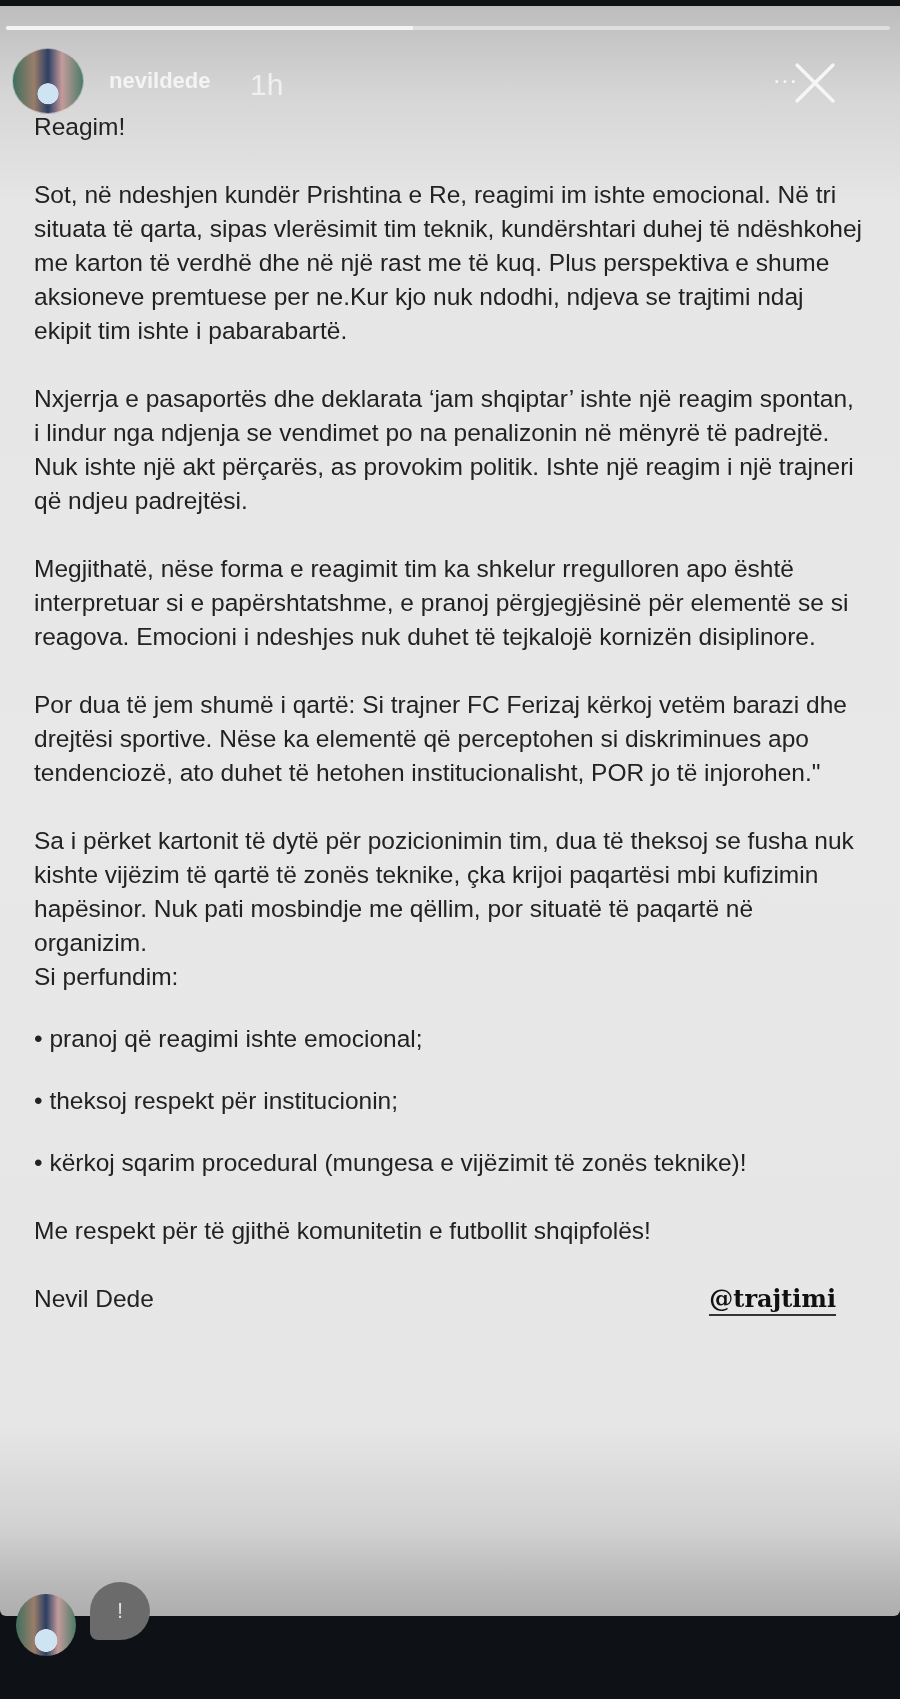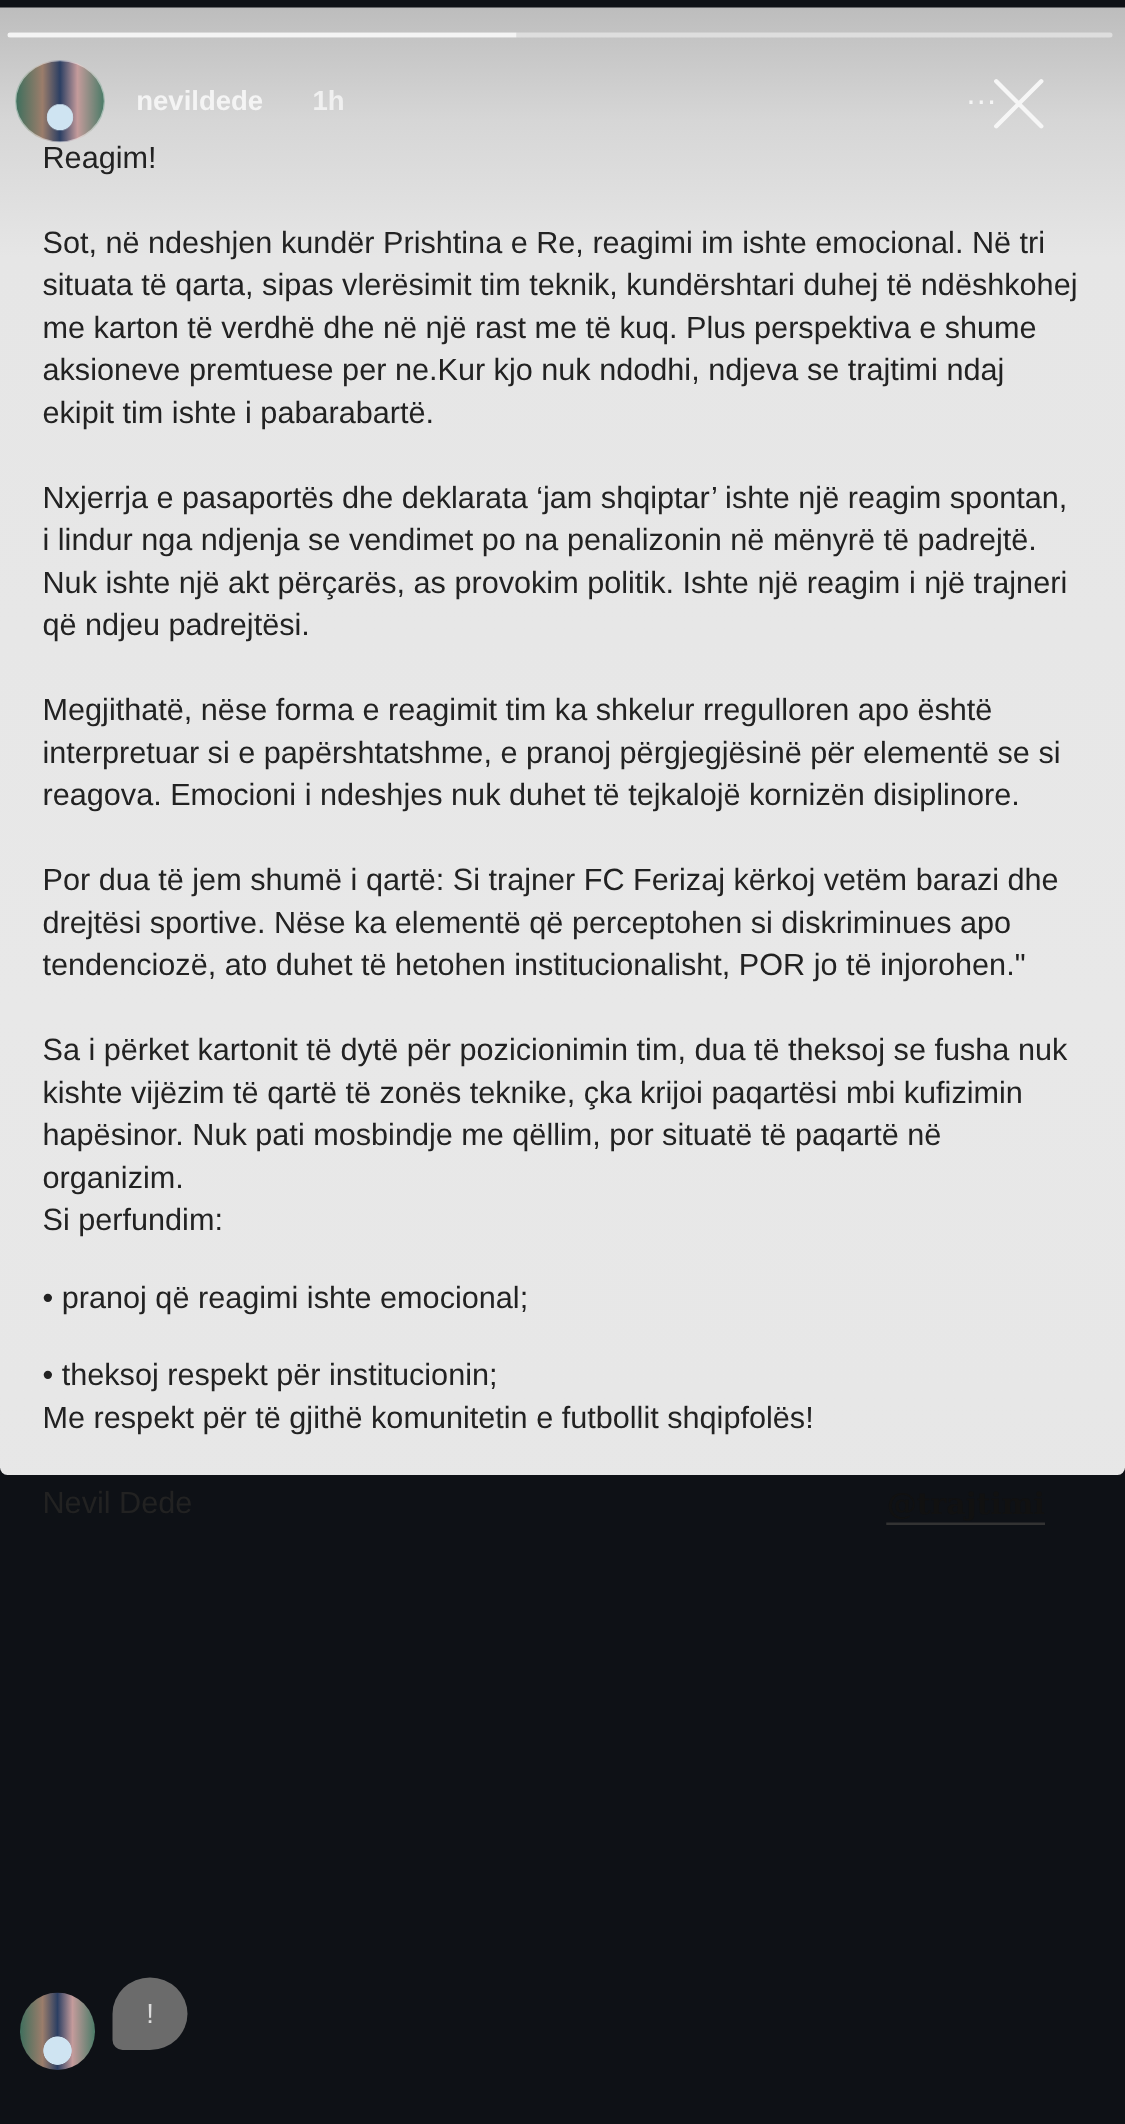--- a/index.html
+++ b/index.html
@@ -1,36 +1,36 @@
 <!DOCTYPE html>
 <html><head>
   <meta charset="utf-8">
   <style>
     html, body { margin: 0; padding: 0; }
     body {
       width: 900px; height: 1699px; background: #0e1116; overflow: hidden;
       font-family: "Liberation Sans", sans-serif;
     }
     .story {
-      position: absolute; left: 0; top: 6px; width: 900px; height: 1174px;
+      position: absolute; left: 0; top: 6px; width: 900px; height: 1610px;
       background: linear-gradient(to bottom, #bdbdbd 0px, #d6d6d6 90px, #e6e6e6 200px, #e8e8e8 800px, #e6e6e6 1420px, #d2d2d2 1520px, #b8b8b8 1580px, #a4a4a4 1638px);
       border-radius: 0 0 6px 6px;
     }
     .progress { position: absolute; left: 6px; top: 20px; width: 884px; height: 4px; display: flex; }
     .progress .seg { height: 4px; border-radius: 2px; background: rgba(255,255,255,0.45); width: 100%; position: relative; overflow: hidden; }
     .progress .fill { position: absolute; left: 0; top: 0; height: 100%; background: #f4f4f4; }
     .header { position: absolute; left: 12px; top: 42px; width: 876px; height: 62px; }
     .avatar {
       position: absolute; left: 0; top: 0; width: 70px; height: 64px; border-radius: 50%;
       background: radial-gradient(circle at 50% 70%, #cfe4f2 0 18%, transparent 19%),
                   linear-gradient(90deg, #3f6f5d 0%, #9b7d6b 30%, #2c3f63 50%, #c49b9b 70%, #4b7b67 100%);
       border: 1px solid rgba(255,255,255,0.5);
     }
     .username { position: absolute; left: 97px; top: 20px; font-size: 22px; font-weight: bold; color: #f4f4f4; }
-    .time { position: absolute; left: 238px; top: 20px; font-size: 22px; color: #f0f0f0; font-weight: bold; }
+    .time { position: absolute; left: 238px; top: 20px; font-size: 30px; color: #f0f0f0; }
     .more { position: absolute; left: 760px; top: 16px; font-size: 26px; color: #f5f5f5; letter-spacing: 2px; line-height: 20px; }
     .close { position: absolute; left: 780px; top: 12px; width: 46px; height: 46px; }
     .close svg { width: 46px; height: 46px; }
     .content { position: absolute; left: 34px; top: 104px; width: 830px; color: #222; font-size: 24.5px; line-height: 34px; }
     .content p { margin: 0 0 34px 0; }
     .content p.tight { margin: 0; }
     .bullet { display: block; margin-top: 28px; }
     .sig-row { position: relative; height: 40px; margin-top: 0; }
     .sig-name { position: absolute; left: 0; top: 0; text-align: center; }
     .sig-tag {
@@ -72,20 +72,21 @@
   <div class="content">
     <p>Reagim!</p>
     <p>Sot, në ndeshjen kundër Prishtina e Re, reagimi im ishte emocional. Në tri situata të qarta, sipas vlerësimit tim teknik, kundërshtari duhej të ndëshkohej me karton të verdhë dhe në një rast me të kuq. Plus perspektiva e shume aksioneve premtuese per ne.Kur kjo nuk ndodhi, ndjeva se trajtimi ndaj ekipit tim ishte i pabarabartë.</p>
     <p>Nxjerrja e pasaportës dhe deklarata ‘jam shqiptar’ ishte një reagim spontan, i lindur nga ndjenja se vendimet po na penalizonin në mënyrë të padrejtë. Nuk ishte një akt përçarës, as provokim politik. Ishte një reagim i një trajneri që ndjeu padrejtësi.</p>
     <p>Megjithatë, nëse forma e reagimit tim ka shkelur rregulloren apo është interpretuar si e papërshtatshme, e pranoj përgjegjësinë për elementë se si reagova. Emocioni i ndeshjes nuk duhet të tejkalojë kornizën disiplinore.</p>
     <p>Por dua të jem shumë i qartë: Si trajner FC Ferizaj kërkoj vetëm barazi dhe drejtësi sportive. Nëse ka elementë që perceptohen si diskriminues apo tendenciozë, ato duhet të hetohen institucionalisht, POR jo të injorohen."</p>
     <p class="tight">Sa i përket kartonit të dytë për pozicionimin tim, dua të theksoj se fusha nuk kishte vijëzim të qartë të zonës teknike, çka krijoi paqartësi mbi kufizimin hapësinor. Nuk pati mosbindje me qëllim, por situatë të paqartë në organizim.</p>
     <p class="tight">Si perfundim:</p>
     <span class="bullet">• pranoj që reagimi ishte emocional;</span>
     <span class="bullet"> • theksoj respekt për institucionin;</span>
+    <span class="bullet" style="margin-bottom:34px"> • kërkoj sqarim procedural (mungesa e vijëzimit të zonës teknike)!</span>
     <p>Me respekt për të gjithë komunitetin e futbollit shqipfolës!</p>
     <div class="sig-row">
       <span class="sig-name">Nevil Dede</span>
       <span class="sig-tag">@trajtimi</span>
     </div>
   </div>
 </div>
 
 <div class="footer-avatar"></div>
 <div class="reply-bubble">!</div>

